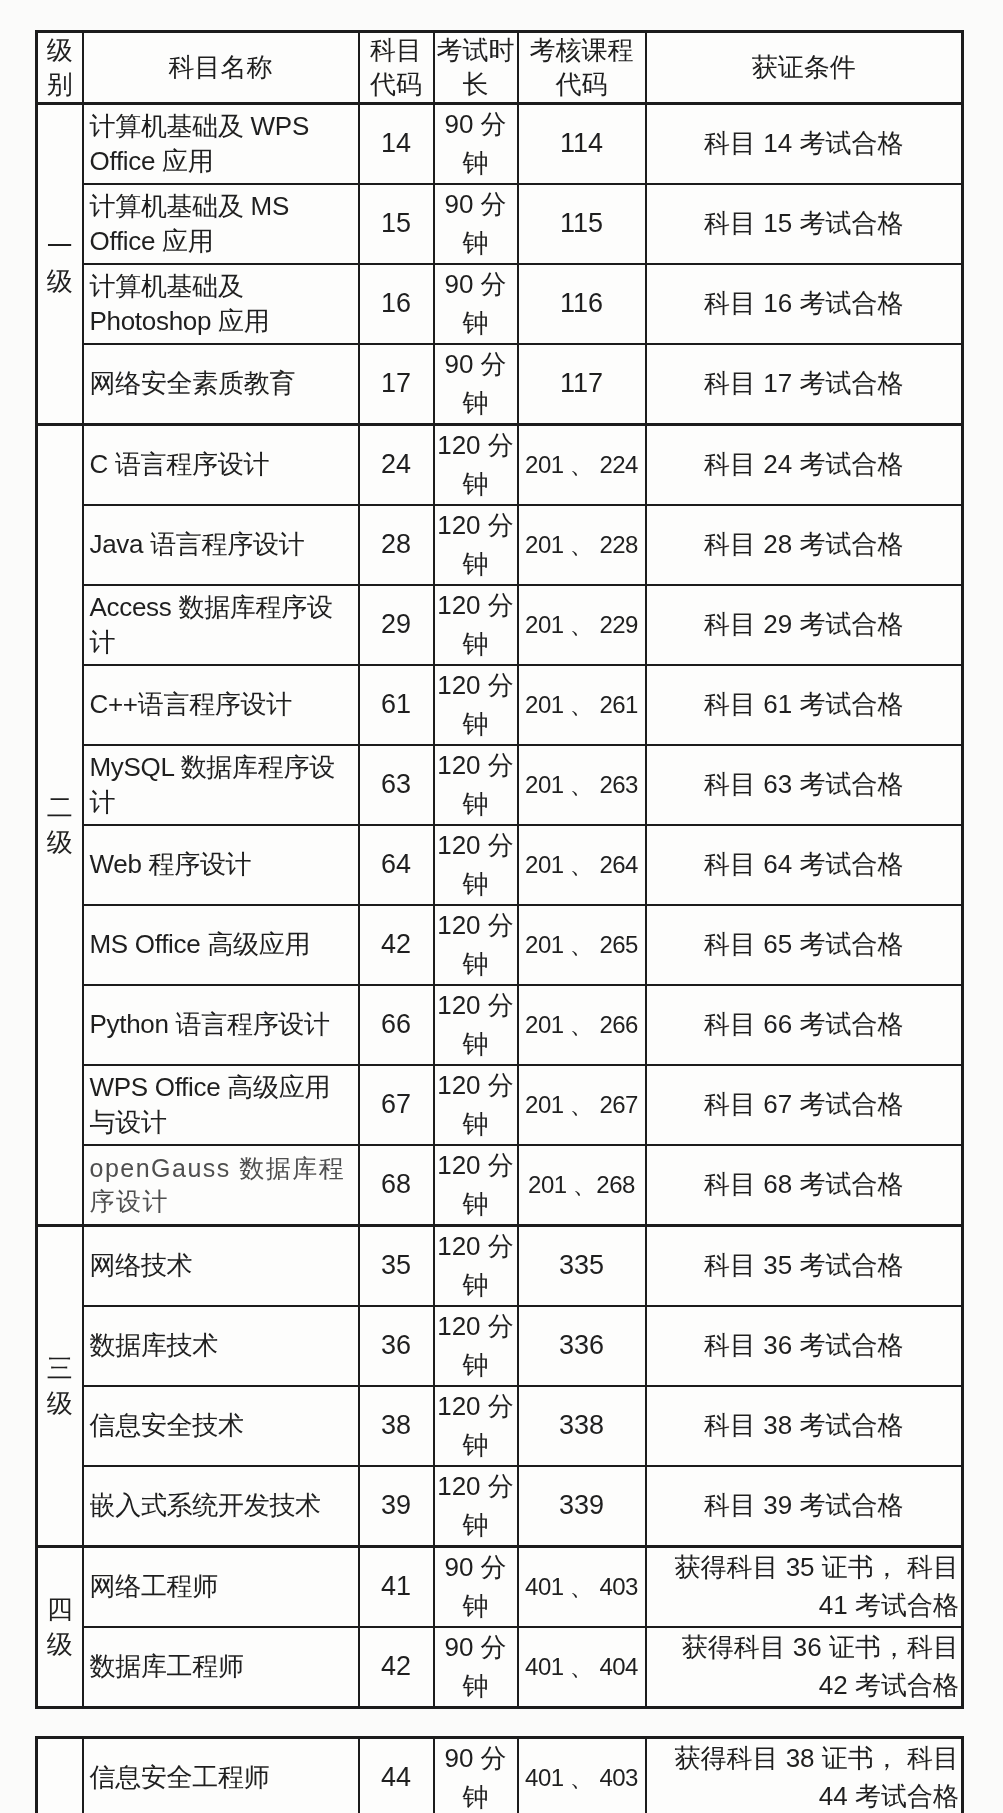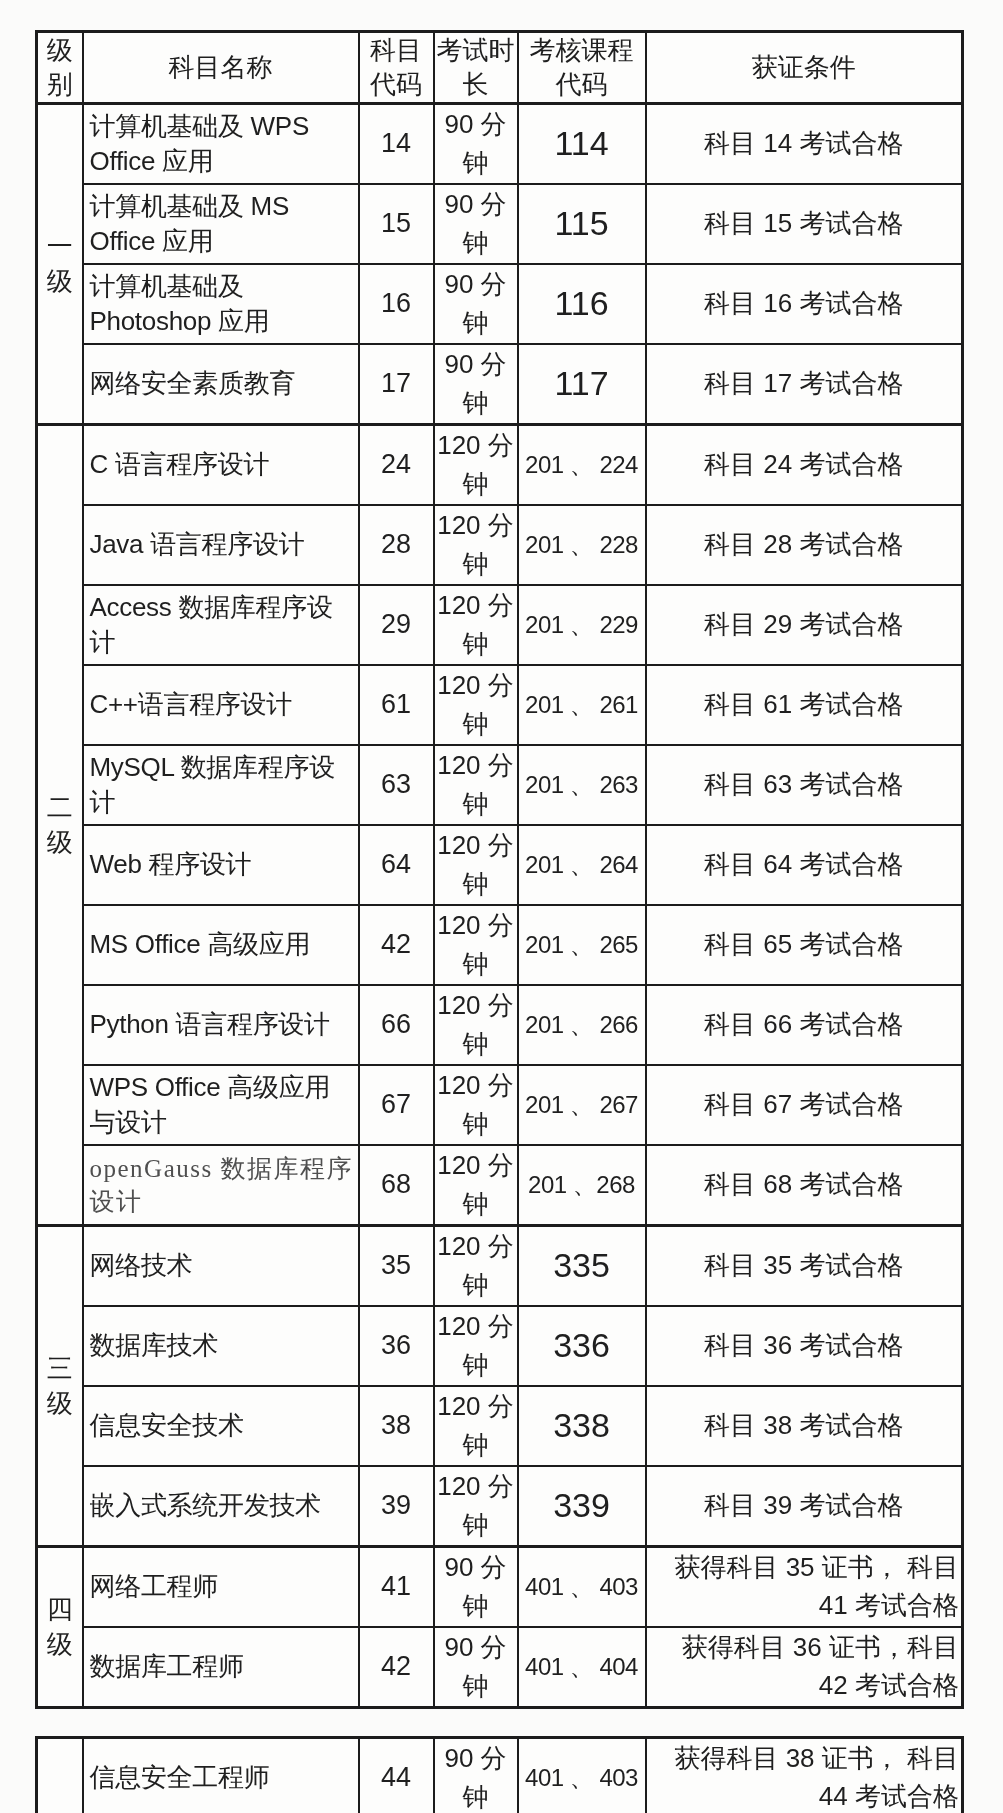--- a/index.html
+++ b/index.html
@@ -45,28 +45,28 @@
   #t2 tbody tr { height: 72px; }
   tr.section-start td { border-top: 3px solid #1c1c1c; }
   td.level-cell { line-height: 1.35; }
   td.subject-cell {
     text-align: left;
     padding: 2px 2px 2px 6px;
     white-space: normal;
     letter-spacing: -0.3px;
   }
   td.subject-cell.muted {
-    font-family: Liberation Serif, serif;
+    font-family: Liberation Sans, sans-serif;
     color: #4f4f4f;
     font-size: 25px;
     letter-spacing: 1.5px;
   }
   td.num-cell { font-size: 27px; }
   td.duration-cell { line-height: 1.5; margin-left: 12px; }
-  td.course-cell { font-size: 34px; }
+  td.course-cell { font-size: 27px; }
   td.course-cell.multi {
     font-size: 24px;
     letter-spacing: -0.5px;
     white-space: nowrap;
     padding: 0;
   }
   td.cert-cell { padding: 0 0; }
   td.cert-cell.left {
     text-align: right;
     white-space: normal;

